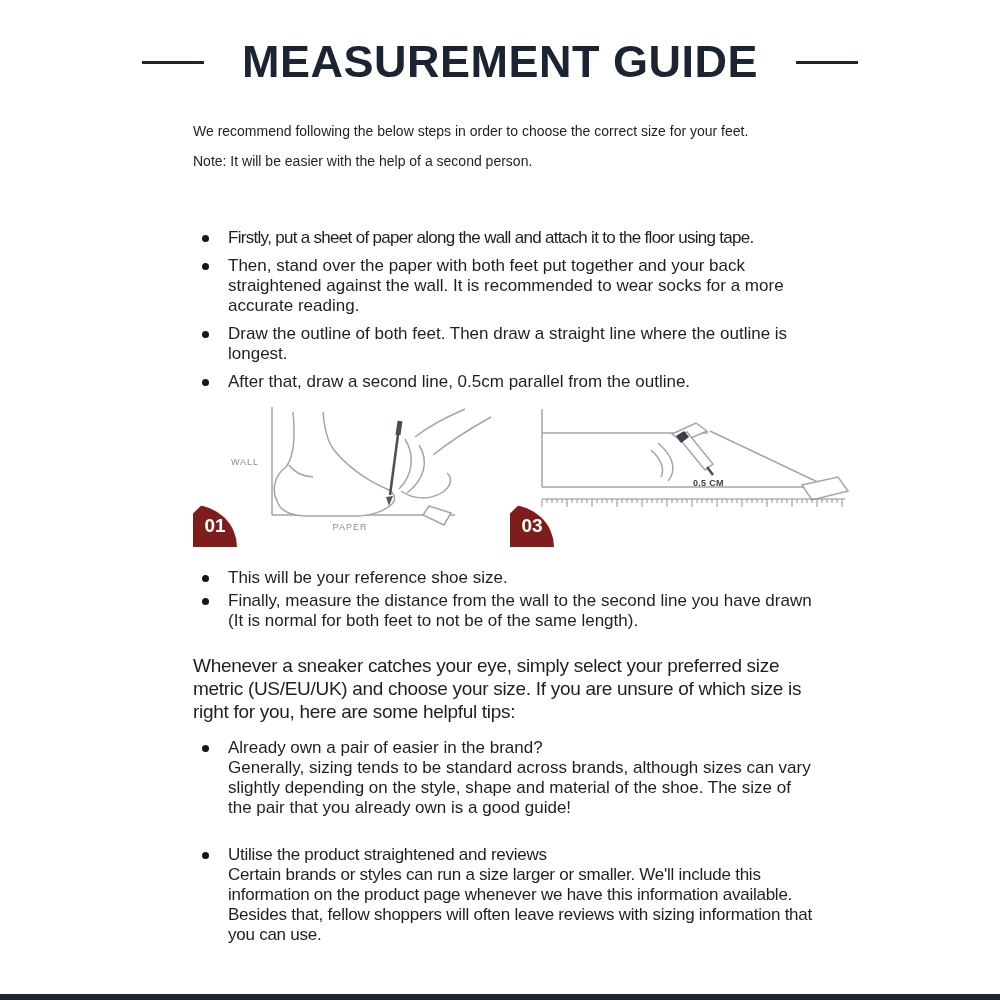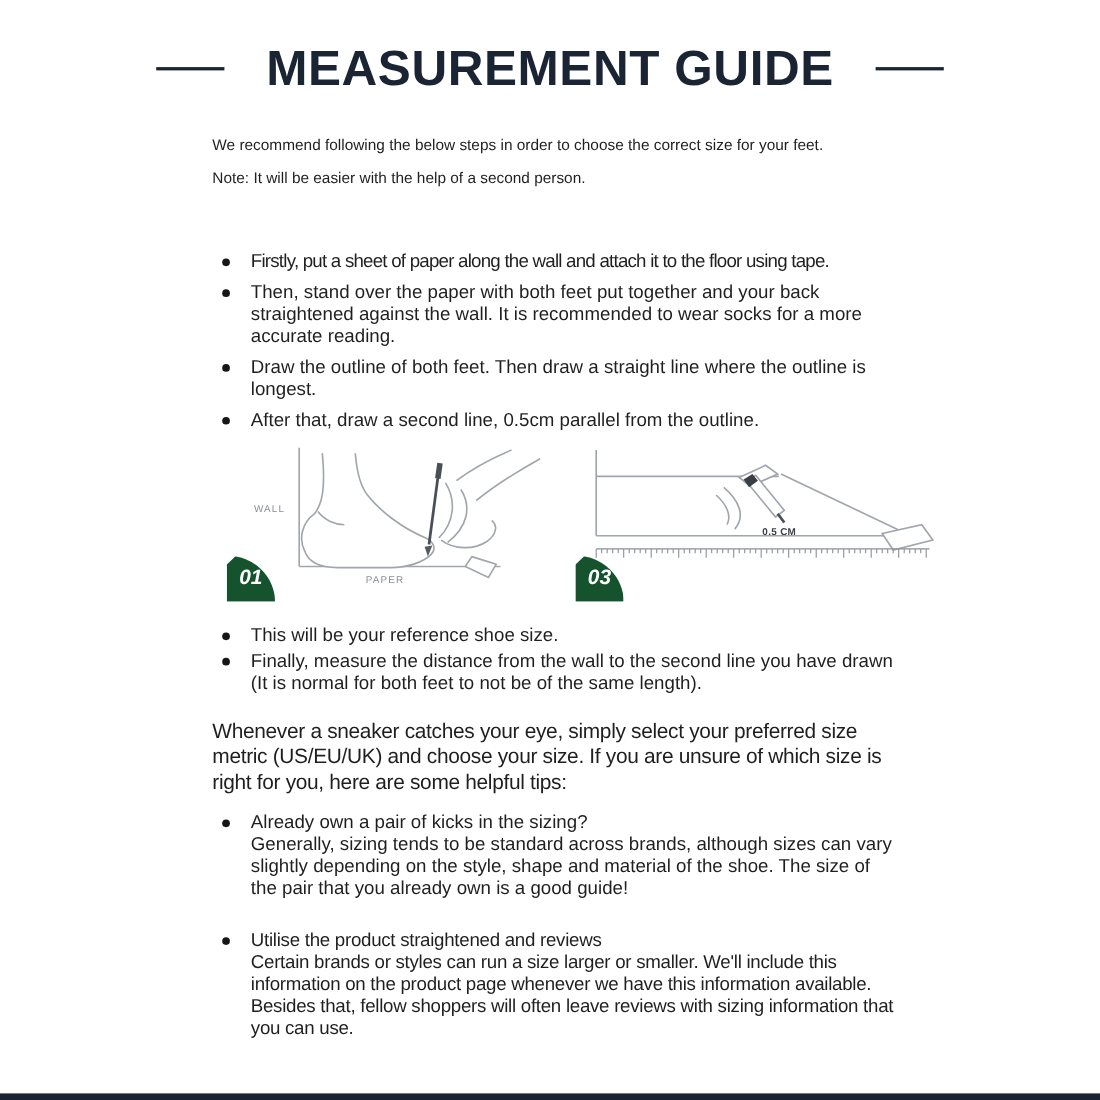--- a/index.html
+++ b/index.html
@@ -44,26 +44,25 @@
   
   .tips{position:absolute;left:193px;top:738px;}
   .tips li{margin-bottom:27px;}
   .tip2-text{letter-spacing:-0.25px;}
   
   .diagram{position:absolute;top:403px;height:144px;}
   .diagram-1{left:193px;width:307px;}
   .diagram-2{left:510px;width:345px;}
   .diagram svg{position:absolute;left:0;top:0;}
   .badge{
-    position:absolute;left:13px;bottom:0;width:44px;height:42px;
-    background:#14532d;color:#ffffff;font-weight:bold;font-size:19px;
+    position:absolute;left:0;bottom:0;width:44px;height:42px;
+    background:#7f1d1d;color:#ffffff;font-weight:bold;font-size:19px;
     display:flex;align-items:center;justify-content:center;
     border-top-right-radius:100%;
     clip-path:polygon(0 20%,20% 0,100% 0,100% 100%,0 100%);
-    font-style:italic;
   }
   .diagram text{
     font-family:"Liberation Sans",sans-serif;fill:#8a9097;font-size:9px;letter-spacing:1px;
   }
   .diagram text.measure{fill:#3a3f46;font-weight:bold;letter-spacing:.3px;font-size:9px;}
   
   .bottom-bar{position:absolute;left:0;bottom:0;width:100%;height:6px;background:#1b2433;}
 </style>
 </head>
 <body>
@@ -209,21 +208,21 @@
 
 <ul class="results">
   <li>This will be your reference shoe size.</li>
   <li>Finally, measure the distance from the wall to the second line you have drawn (It is normal for both feet to not be of the same length).</li>
 </ul>
 
 <p class="sizing">Whenever a sneaker catches your eye, simply select your preferred size metric (US/EU/UK) and choose your size. If you are unsure of which size is right for you, here are some helpful tips:</p>
 
 <ul class="tips">
   <li>
-    <div>Already own a pair of kicks in the sizing?</div>
+    <div>Already own a pair of easier in the brand?</div>
     <div>Generally, sizing tends to be standard across brands, although sizes can vary slightly depending on the style, shape and material of the shoe. The size of the pair that you already own is a good guide!</div>
   </li>
   <li class="tip2-text">
     <div>Utilise the product straightened and reviews</div>
     <div>Certain brands or styles can run a size larger or smaller. We'll include this information on the product page whenever we have this information available. Besides that, fellow shoppers will often leave reviews with sizing information that you can use.</div>
   </li>
 </ul>
 
 <div class="bottom-bar"></div>
 

